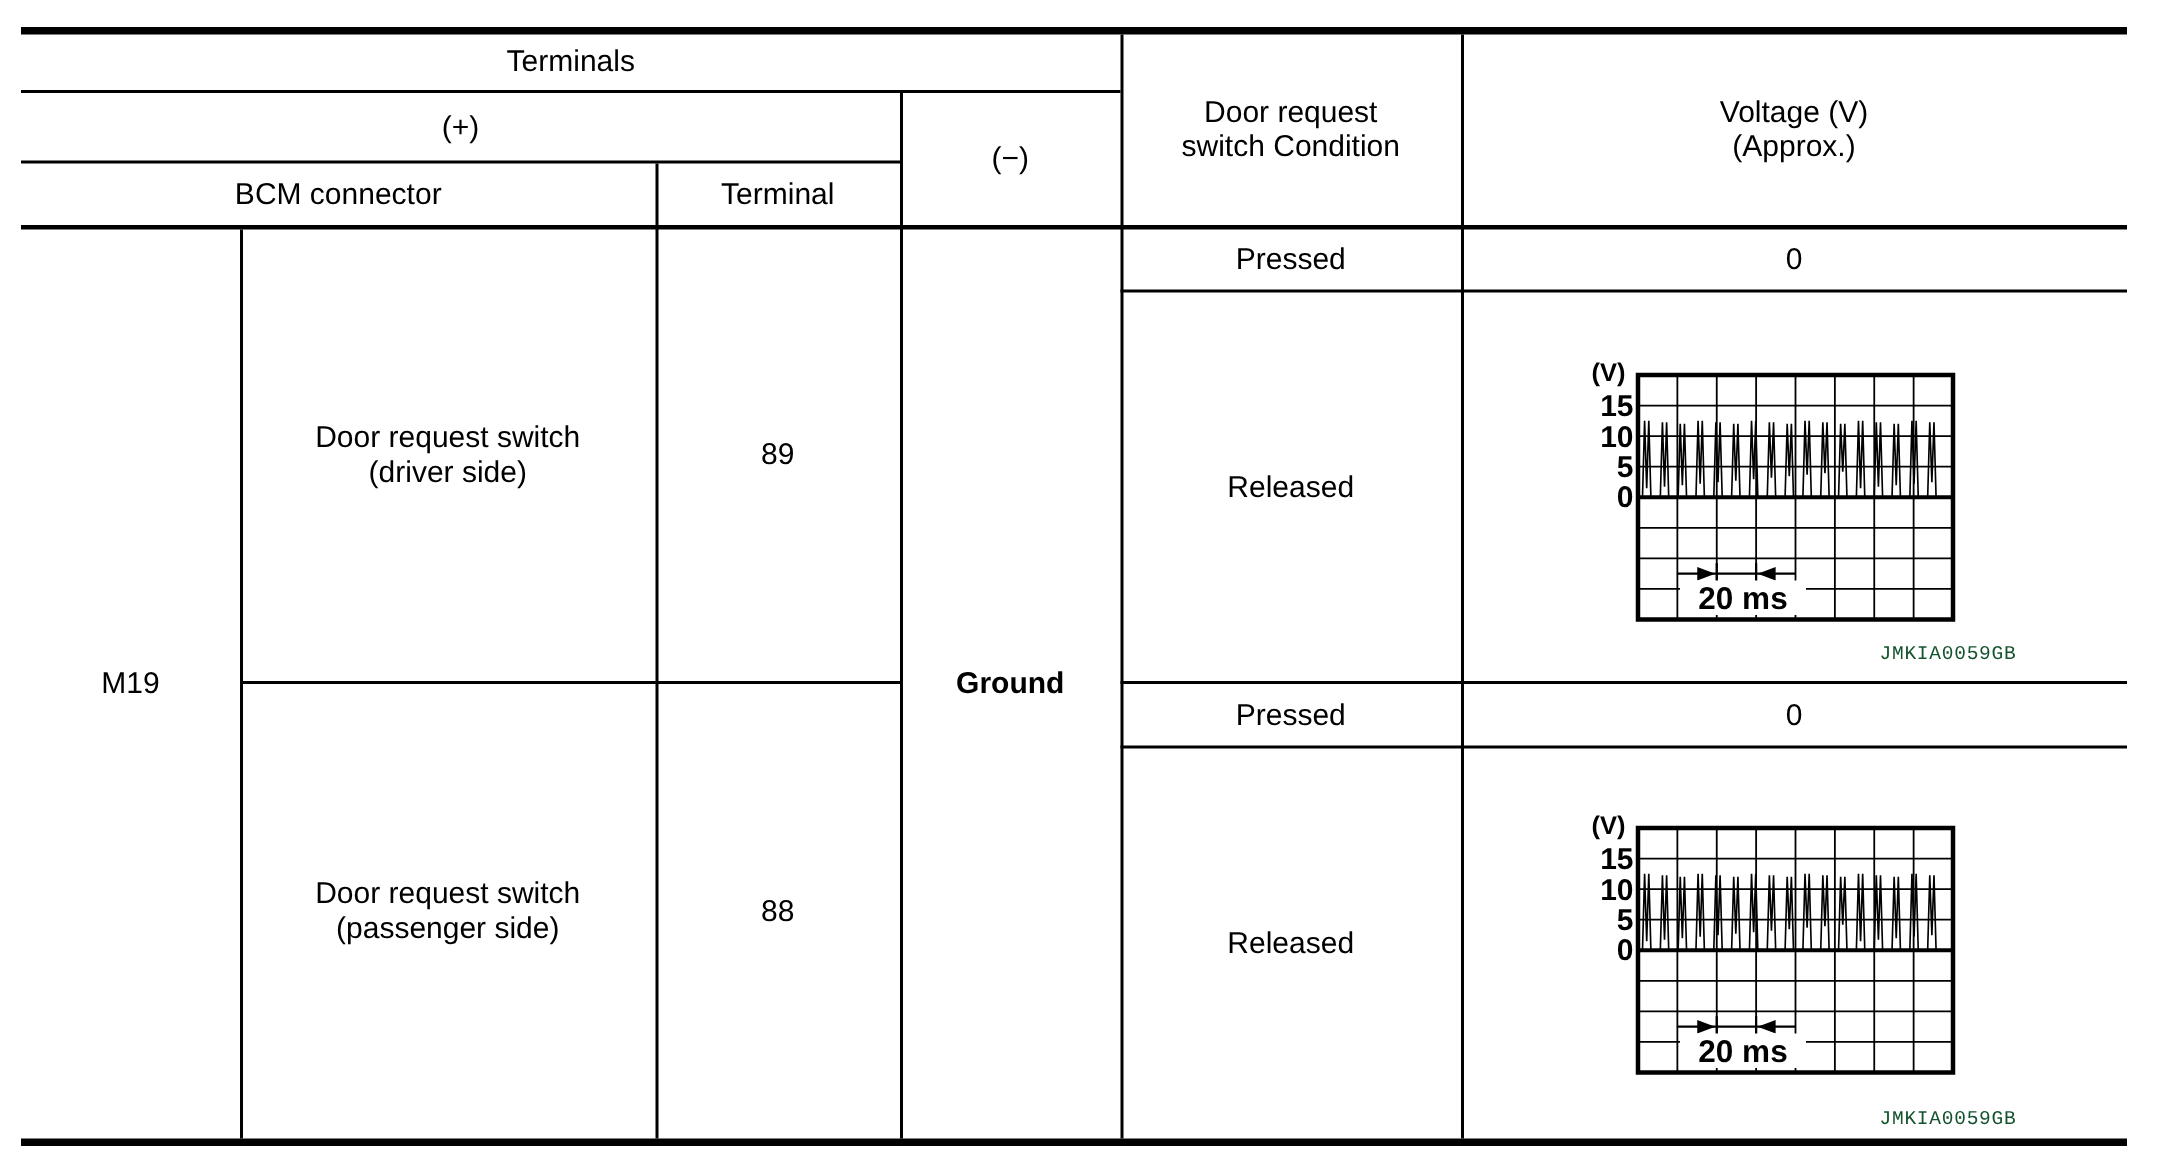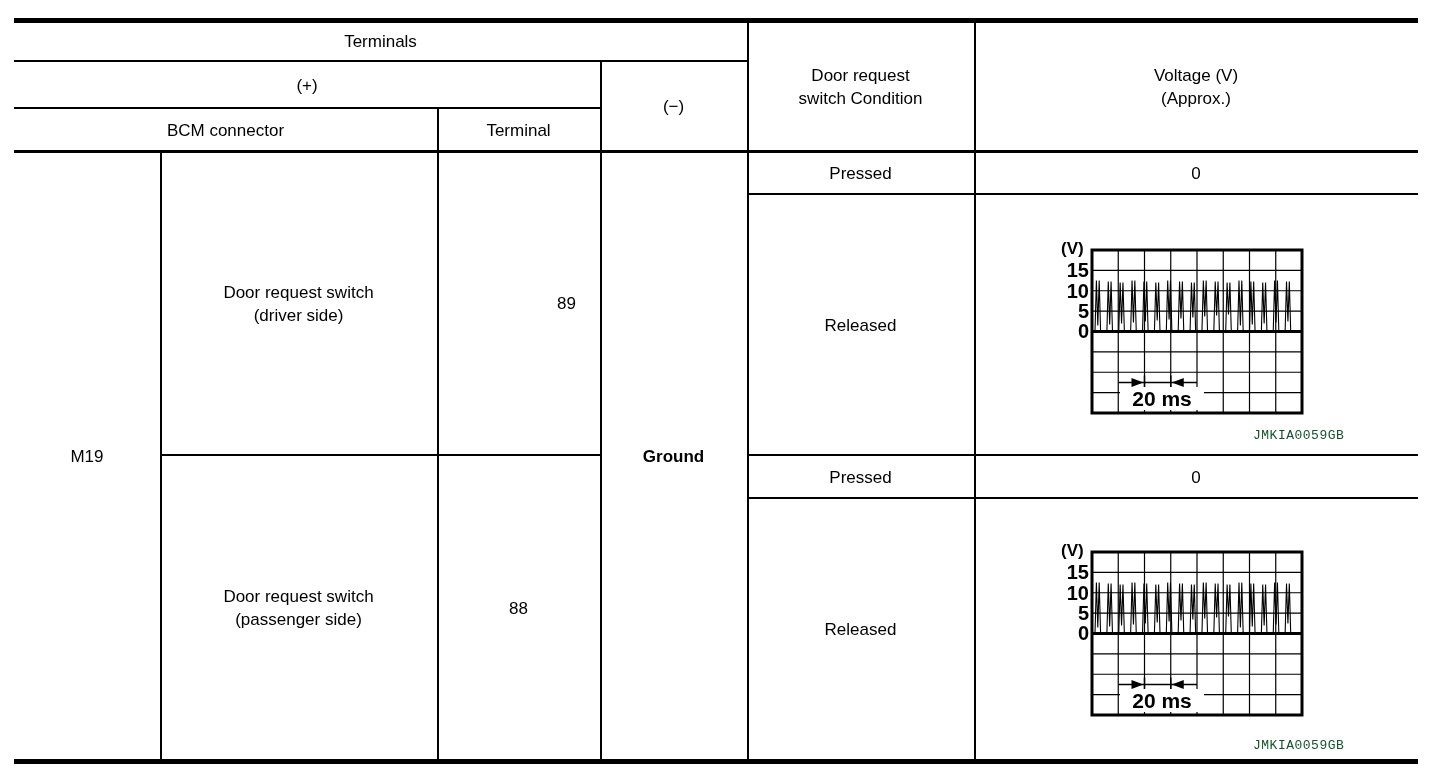--- a/index.html
+++ b/index.html
@@ -1,20 +1,20 @@
 <!DOCTYPE html>
 <html><head>
 <meta charset="utf-8">
 <style>
   html,body{margin:0;padding:0;background:#fff;}
   #page{position:relative;width:1456px;height:782px;background:#ffffff;overflow:hidden;
         font-family:"Liberation Sans",sans-serif;color:#000;}
   .hl,.vl{position:absolute;background:#000;}
   .cell{position:absolute;display:flex;align-items:center;justify-content:center;
-        text-align:right;font-size:17px;line-height:23px;white-space:pre;}
+        text-align:right;font-size:20px;line-height:23px;white-space:pre;}
   .caption{position:absolute;font-family:"Liberation Mono",monospace;font-size:13px;
            letter-spacing:0.5px;color:#14532d;}
   svg.scope{position:absolute;}
   svg.scope text{font-family:"Liberation Sans",sans-serif;font-weight:bold;fill:#000;}
   .ylab{font-size:20px;}
   .yunit{font-size:17px;}
   .tlab{font-size:21px;}
 </style>
 </head>
 <body>
@@ -65,21 +65,21 @@
     <span>M19</span>
   </div>
   <div class="cell" style="left:600px;top:153px;width:147px;height:606px;font-weight:bold;">
     <span>Ground</span>
   </div>
 
   <div class="cell" style="left:160px;top:153px;width:277px;height:301px;flex-direction:column;">
     <div>Door request switch</div>
     <div>(driver side)</div>
   </div>
-  <div class="cell" style="left:437px;top:153px;width:163px;height:301px;padding-left:48px;">
+  <div class="cell" style="left:437px;top:153px;width:163px;height:301px;">
     <span>89</span>
   </div>
   <div class="cell" style="left:747px;top:153px;width:227px;height:40px;">
     <span>Pressed</span>
   </div>
   <div class="cell" style="left:974px;top:153px;width:444px;height:40px;">
     <span>0</span>
   </div>
   <div class="cell" style="left:747px;top:196px;width:227px;height:258px;">
     <span>Released</span>

